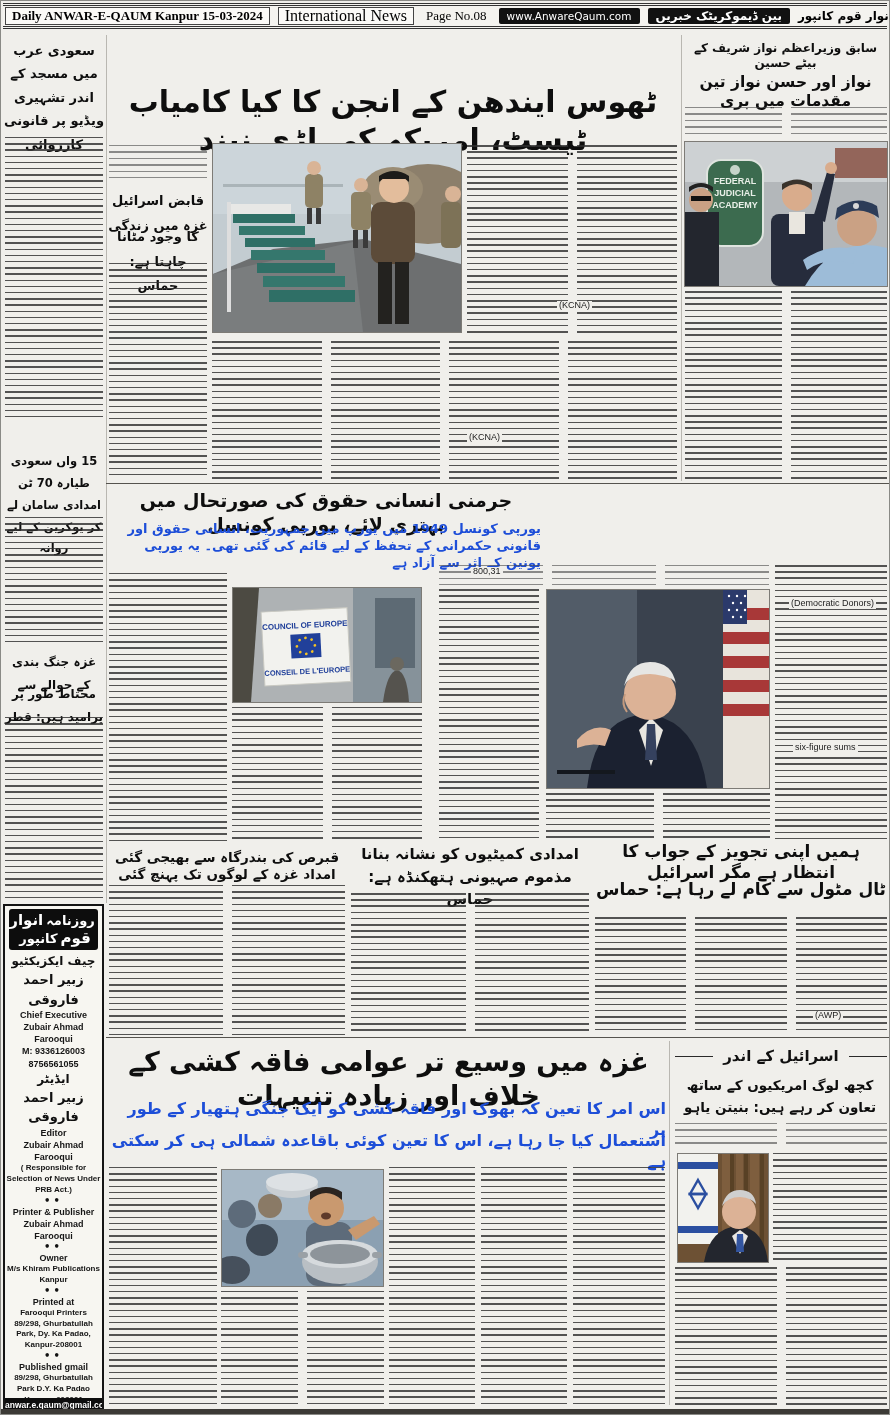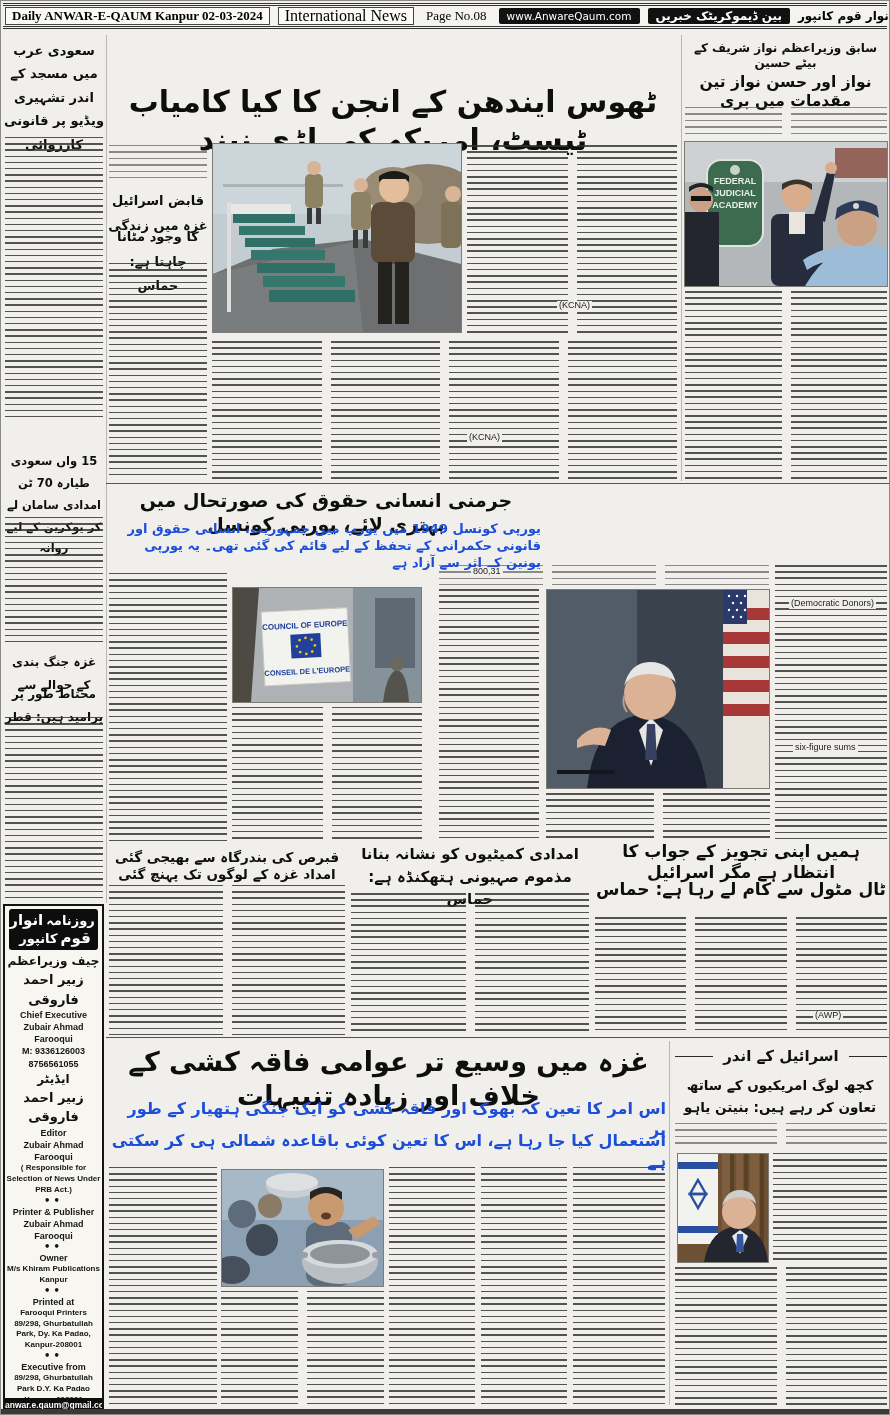--- a/index.html
+++ b/index.html
@@ -40,21 +40,21 @@
   .pub .mailstrip{position:absolute;left:0;right:0;bottom:0;background:#0d0d0d;color:#fff;
                   font-size:8.5px;font-weight:700;padding:2px 0;font-family:"Liberation Sans",sans-serif;}
   .u{text-decoration:underline;}
 </style>
 </head>
 <body>
 
 <div class="page">
 
   <div class="abs hdr" style="left:2px;top:2px;width:884px;height:26px;">
-    <div class="seg box serif" style="font-weight:700;font-size:13px;">Daily ANWAR-E-QAUM Kanpur 02-03-2024</div>
+    <div class="seg box serif" style="font-weight:700;font-size:13px;">Daily ANWAR-E-QAUM Kanpur 15-03-2024</div>
     <div class="dash"></div>
     <div class="seg box serif" style="font-size:16px;">International News</div>
     <div class="dash"></div>
     <div class="seg serif" style="font-size:13px;">Page No.08</div>
     <div class="dash"></div>
     <div class="seg dark" style="font-size:10.5px;padding:0 8px;">www.AnwareQaum.com</div>
     <div class="dash"></div>
     <div class="seg dark" style="font-size:12px;font-weight:700;direction:rtl;padding:0 8px;">بین ڈیموکریٹک خبریں</div>
     <div class="seg" style="font-size:12px;font-weight:700;direction:rtl;">روزنامہ انوار قوم کانپور</div>
   </div>
@@ -70,21 +70,21 @@
 
   <div class="abs h-ur" style="left:3px;top:450px;width:100px;font-size:11.5px;line-height:1.9;">15 واں سعودی طیارہ 70 ٹن امدادی سامان لے کر یوکرین کے لیے روانہ</div>
   <div class="abs tx" style="left:4px;top:516px;width:98px;height:128px;"></div>
 
   <div class="abs h-ur" style="left:3px;top:650px;width:100px;font-size:12px;line-height:1.9;">غزہ جنگ بندی کے حوالے سے</div>
   <div class="abs h-ur" style="left:3px;top:682px;width:100px;font-size:12px;line-height:1.9;">محتاط طور پر پرامید ہیں: قطر</div>
   <div class="abs tx" style="left:4px;top:716px;width:98px;height:182px;"></div>
 
   <div class="abs pub" style="left:2px;top:903px;width:101px;height:510px;">
     <div class="logo"><small>روزنامہ</small><span>انوار قوم</span><small>کانپور</small></div>
-    <div class="ur">چیف وزیراعظم</div>
+    <div class="ur">چیف ایکزیکٹیو</div>
     <div class="ur" style="font-size:13px;">زبیر احمد فاروقی</div>
     <div class="en">Chief Executive</div>
     <div class="en">Zubair Ahmad Farooqui</div>
     <div class="en">M: 9336126003</div>
     <div class="en">8756561055</div>
     <div class="ur">ایڈیٹر</div>
     <div class="ur" style="font-size:13px;">زبیر احمد فاروقی</div>
     <div class="en">Editor</div>
     <div class="en">Zubair Ahmad Farooqui</div>
     <div class="en sm">( Responsible for Selection of News Under PRB Act.)</div>
@@ -92,21 +92,21 @@
     <div class="en">Printer &amp; Publisher</div>
     <div class="en">Zubair Ahmad Farooqui</div>
     <div class="dots">••</div>
     <div class="en">Owner</div>
     <div class="en sm">M/s Khiram Publications Kanpur</div>
     <div class="dots">••</div>
     <div class="en">Printed at</div>
     <div class="en sm">Farooqui Printers</div>
     <div class="en sm">89/298, Ghurbatullah Park, Dy. Ka Padao, Kanpur-208001</div>
     <div class="dots">••</div>
-    <div class="en">Executive from</div>
+    <div class="en">Published gmail</div>
     <div class="en sm">89/298, Ghurbatullah Park D.Y. Ka Padao Kanpur, 208001</div>
     <div class="en u">PHONE</div>
 
     <div class="mailstrip">anwar.e.qaum@gmail.com</div>
   </div>
 
   <div class="abs h-ur" style="left:107px;top:82px;width:570px;font-size:30px;">ٹھوس ایندھن کے انجن کا کیا کامیاب ٹیسٹ، امریکہ کی اڑی نیند</div>
 
   <div class="abs tx lite" style="left:108px;top:144px;width:98px;height:38px;"></div>
   <div class="abs h-ur" style="left:106px;top:188px;width:102px;font-size:13px;line-height:1.9;">قابض اسرائیل غزہ میں زندگی</div>

